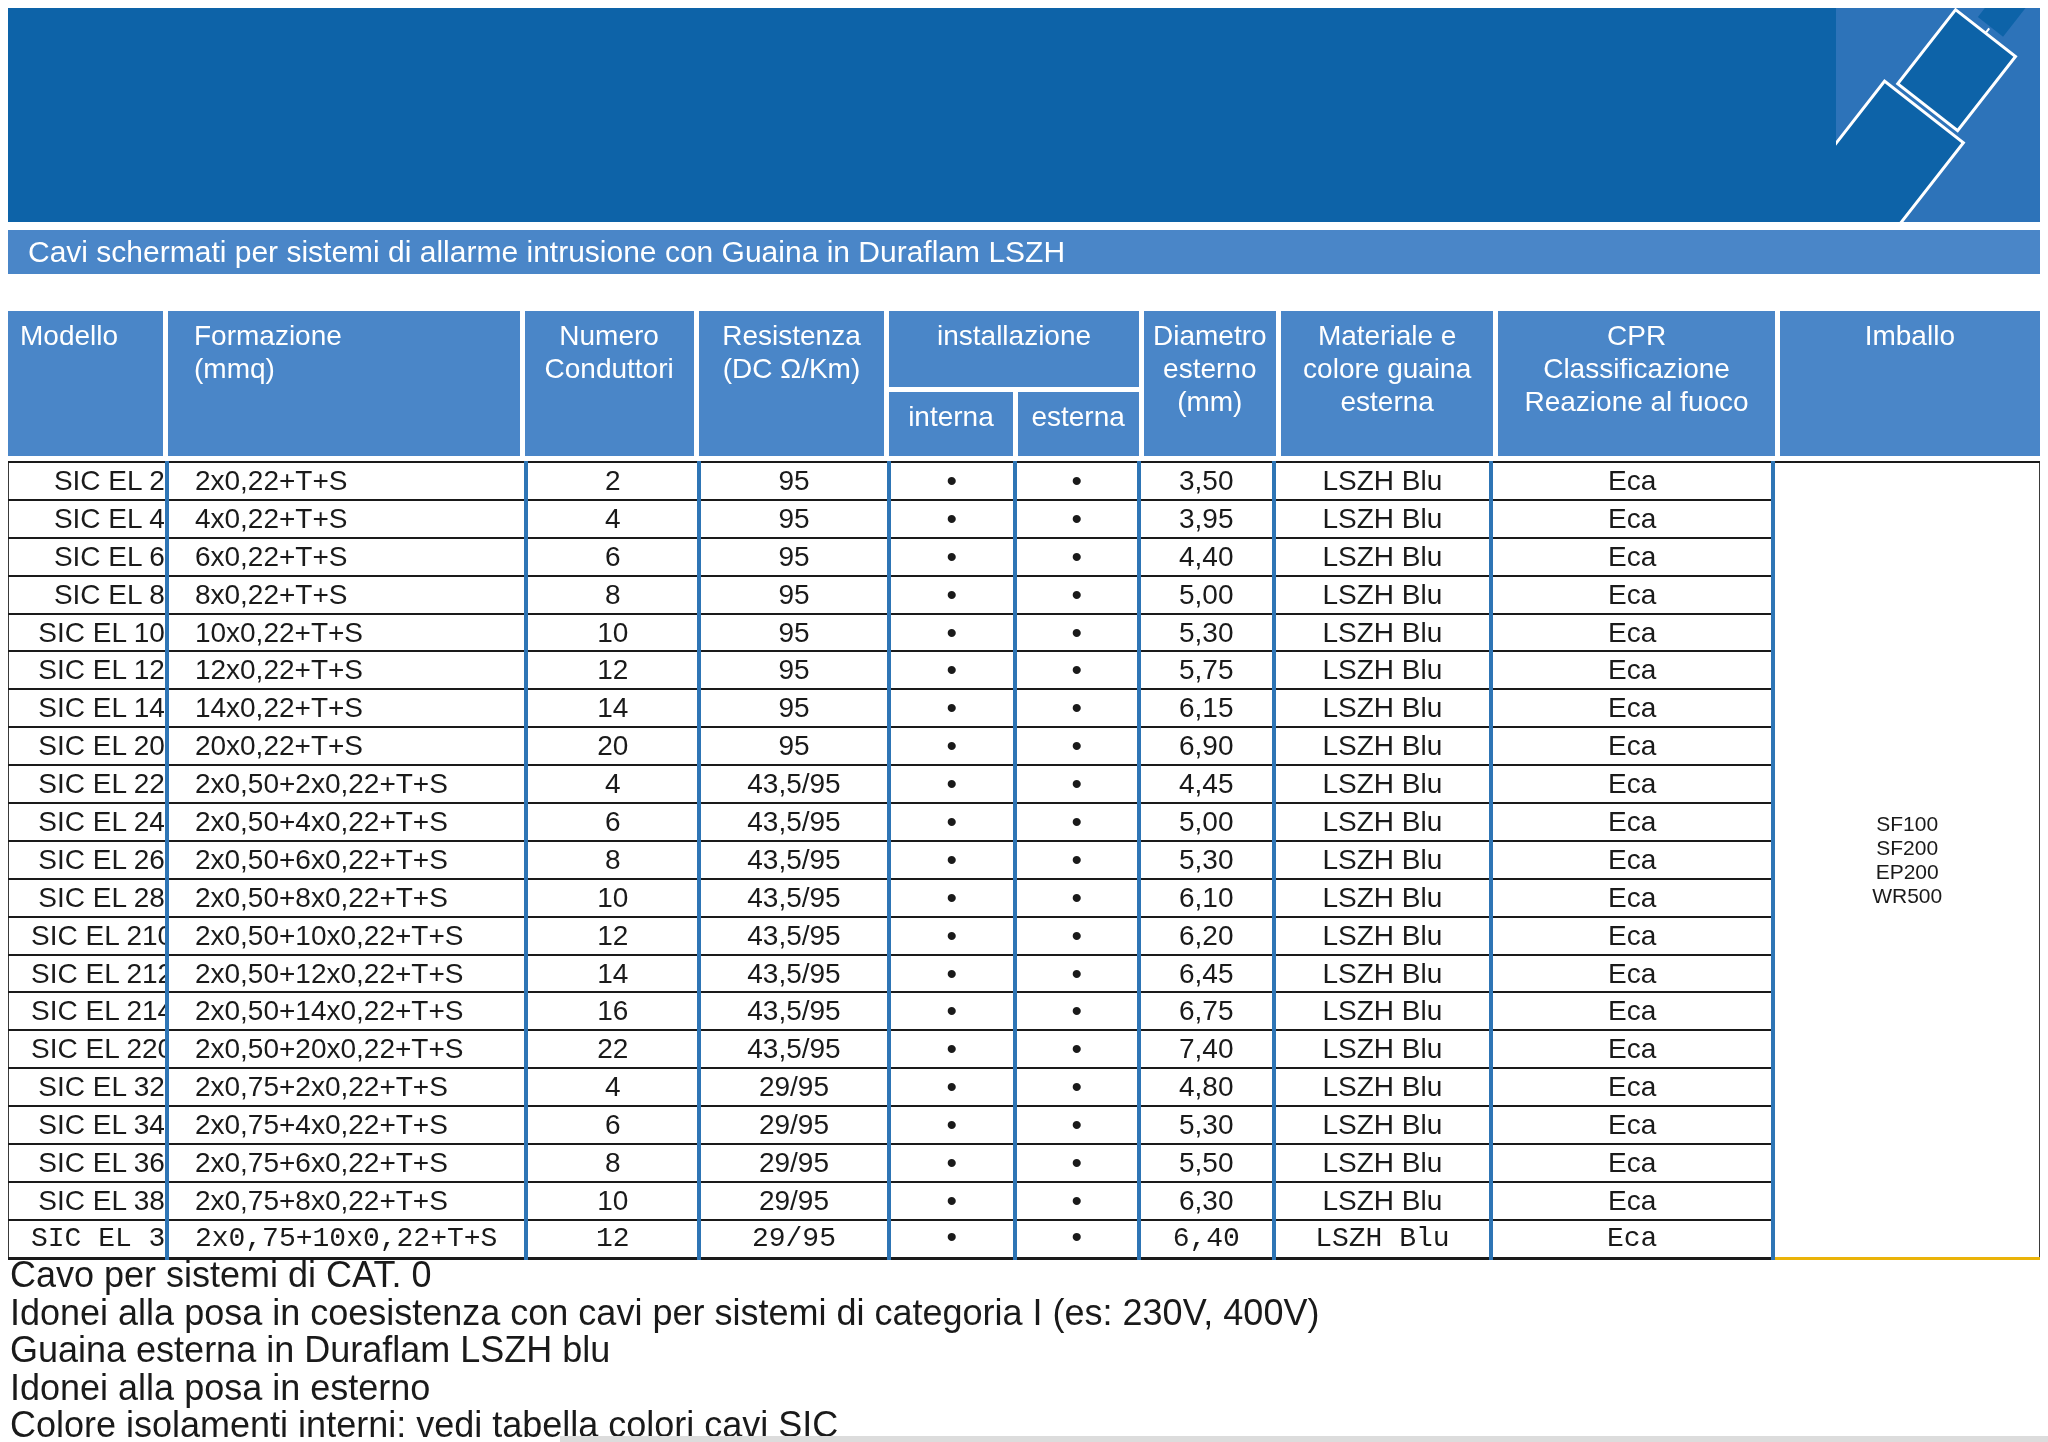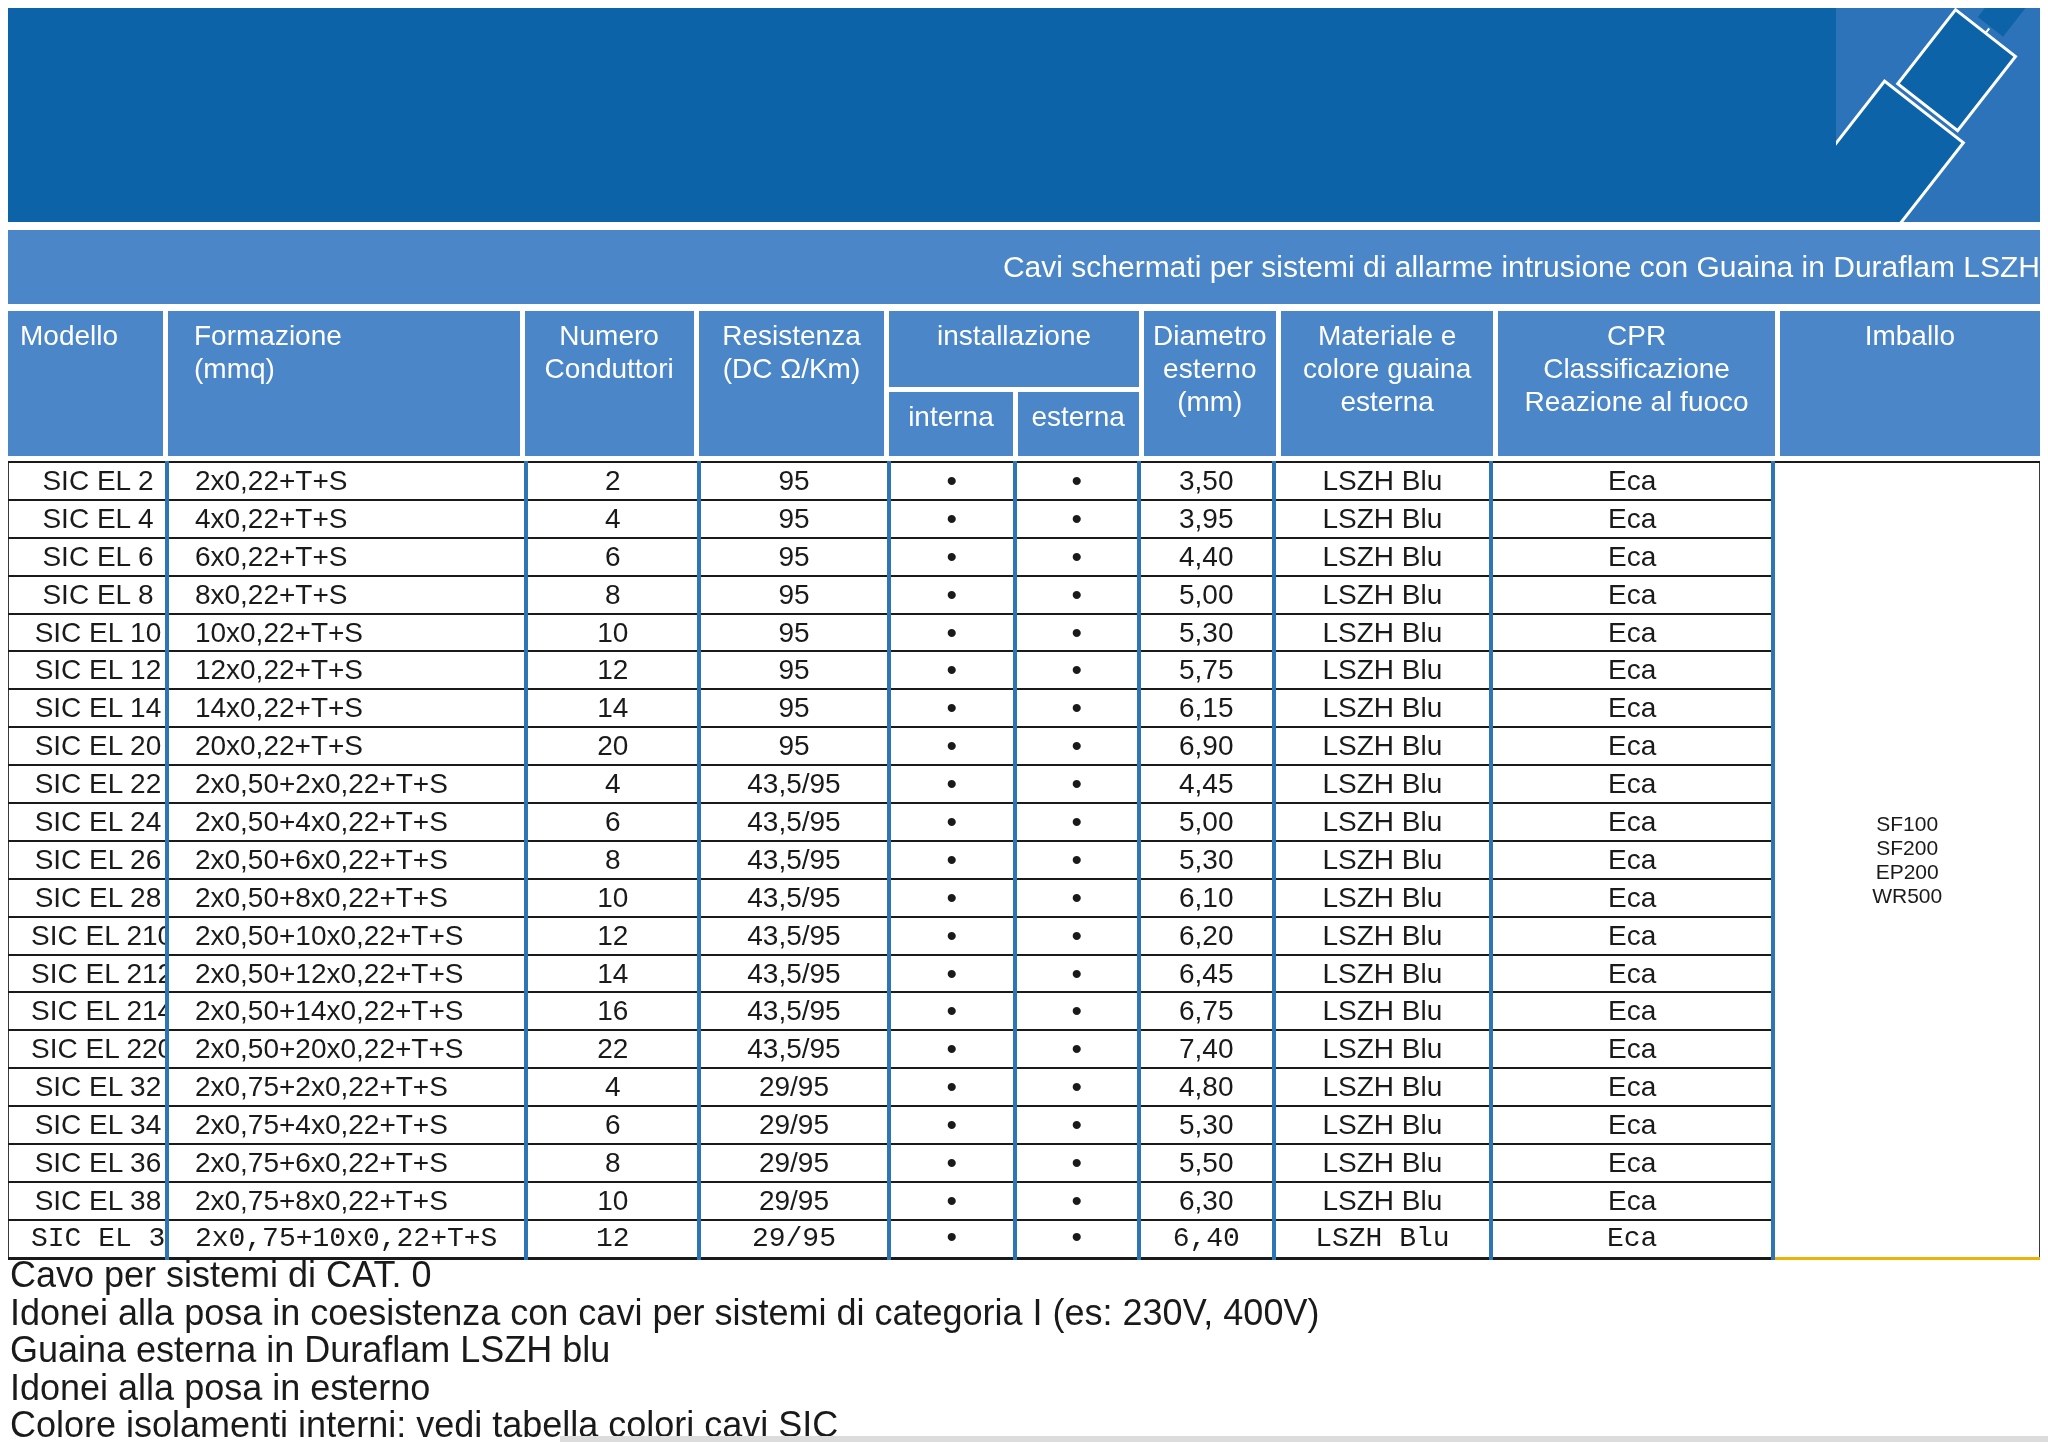--- a/index.html
+++ b/index.html
@@ -12,23 +12,23 @@
     position:absolute;left:8px;top:8px;right:8px;height:214px;
     background:var(--masthead,#0d63a8);color:#ffffff;
   }
   .masthead-text{padding:24px 0 0 40px;}
   .brand{font-size:42px;line-height:1.12;font-weight:400;}
   .title{font-size:50px;line-height:1.12;font-weight:400;margin:2px 0 0 0;}
   .norms{font-size:26px;color:#ddeefb;margin-top:7px;}
   .cable-art{position:absolute;top:0;right:0;width:204px;height:214px;}
   
   .band{
-    position:absolute;left:8px;top:230px;right:8px;height:74px;
+    position:absolute;left:8px;top:230px;right:8px;height:44px;
     background:var(--band,#4a86c8);color:#ffffff;font-size:30px;
-    display:flex;align-items:center;padding-left:20px;box-sizing:border-box;justify-content:flex-end;
+    display:flex;align-items:center;padding-left:20px;box-sizing:border-box;
   }
   
   .tablewrap{position:absolute;left:8px;top:306px;right:8px;}
   table{width:100%;table-layout:fixed;}
   
   .hdr{border-collapse:separate;border-spacing:5px;margin:0 -5px;width:calc(100% + 10px);}
   .hdr th{
     background:var(--band,#4a86c8);color:#ffffff;font-weight:400;font-size:28px;
     text-align:center;vertical-align:top;padding:8px 4px 8px 4px;line-height:1.18;
   }
@@ -41,21 +41,21 @@
   .bodytab{border-collapse:collapse;margin-top:0;
     border-left:1px solid #3a3a3a;border-right:1px solid #3a3a3a;}
   .bodytab td{
     height:35.9px;font-size:28px;color:#1a1a1a;text-align:center;
     border-bottom:2px solid #1a1a1a;padding:0;line-height:1;
     white-space:nowrap;overflow:hidden;
   }
   .bodytab tr:first-child td{border-top:2px solid #1a1a1a;}
   .bodytab tr:last-child td{border-bottom:3px solid #1a1a1a;font-family:Liberation Mono, monospace;}
   .bodytab td.sep{border-left:4px solid var(--sep,#2e75b5);}
-  .bodytab td.model{text-align:center;padding-left:22px;}
+  .bodytab td.model{text-align:right;padding-left:22px;}
   .bodytab td.form{text-align:left;padding-left:26px;}
   .bodytab td.dot{font-size:30px;}
   .bodytab td.imballo{
     vertical-align:middle;font-size:21px;line-height:24px;
     border-bottom:3px solid #eab308;white-space:normal;
   }
   
   .notes{position:absolute;left:10px;top:1256px;color:#1a1a1a;font-size:36px;line-height:37.5px;}
   .bottom-strip{position:absolute;left:560px;right:0;bottom:0;height:6px;background:#dcdcdc;}
 </style>

